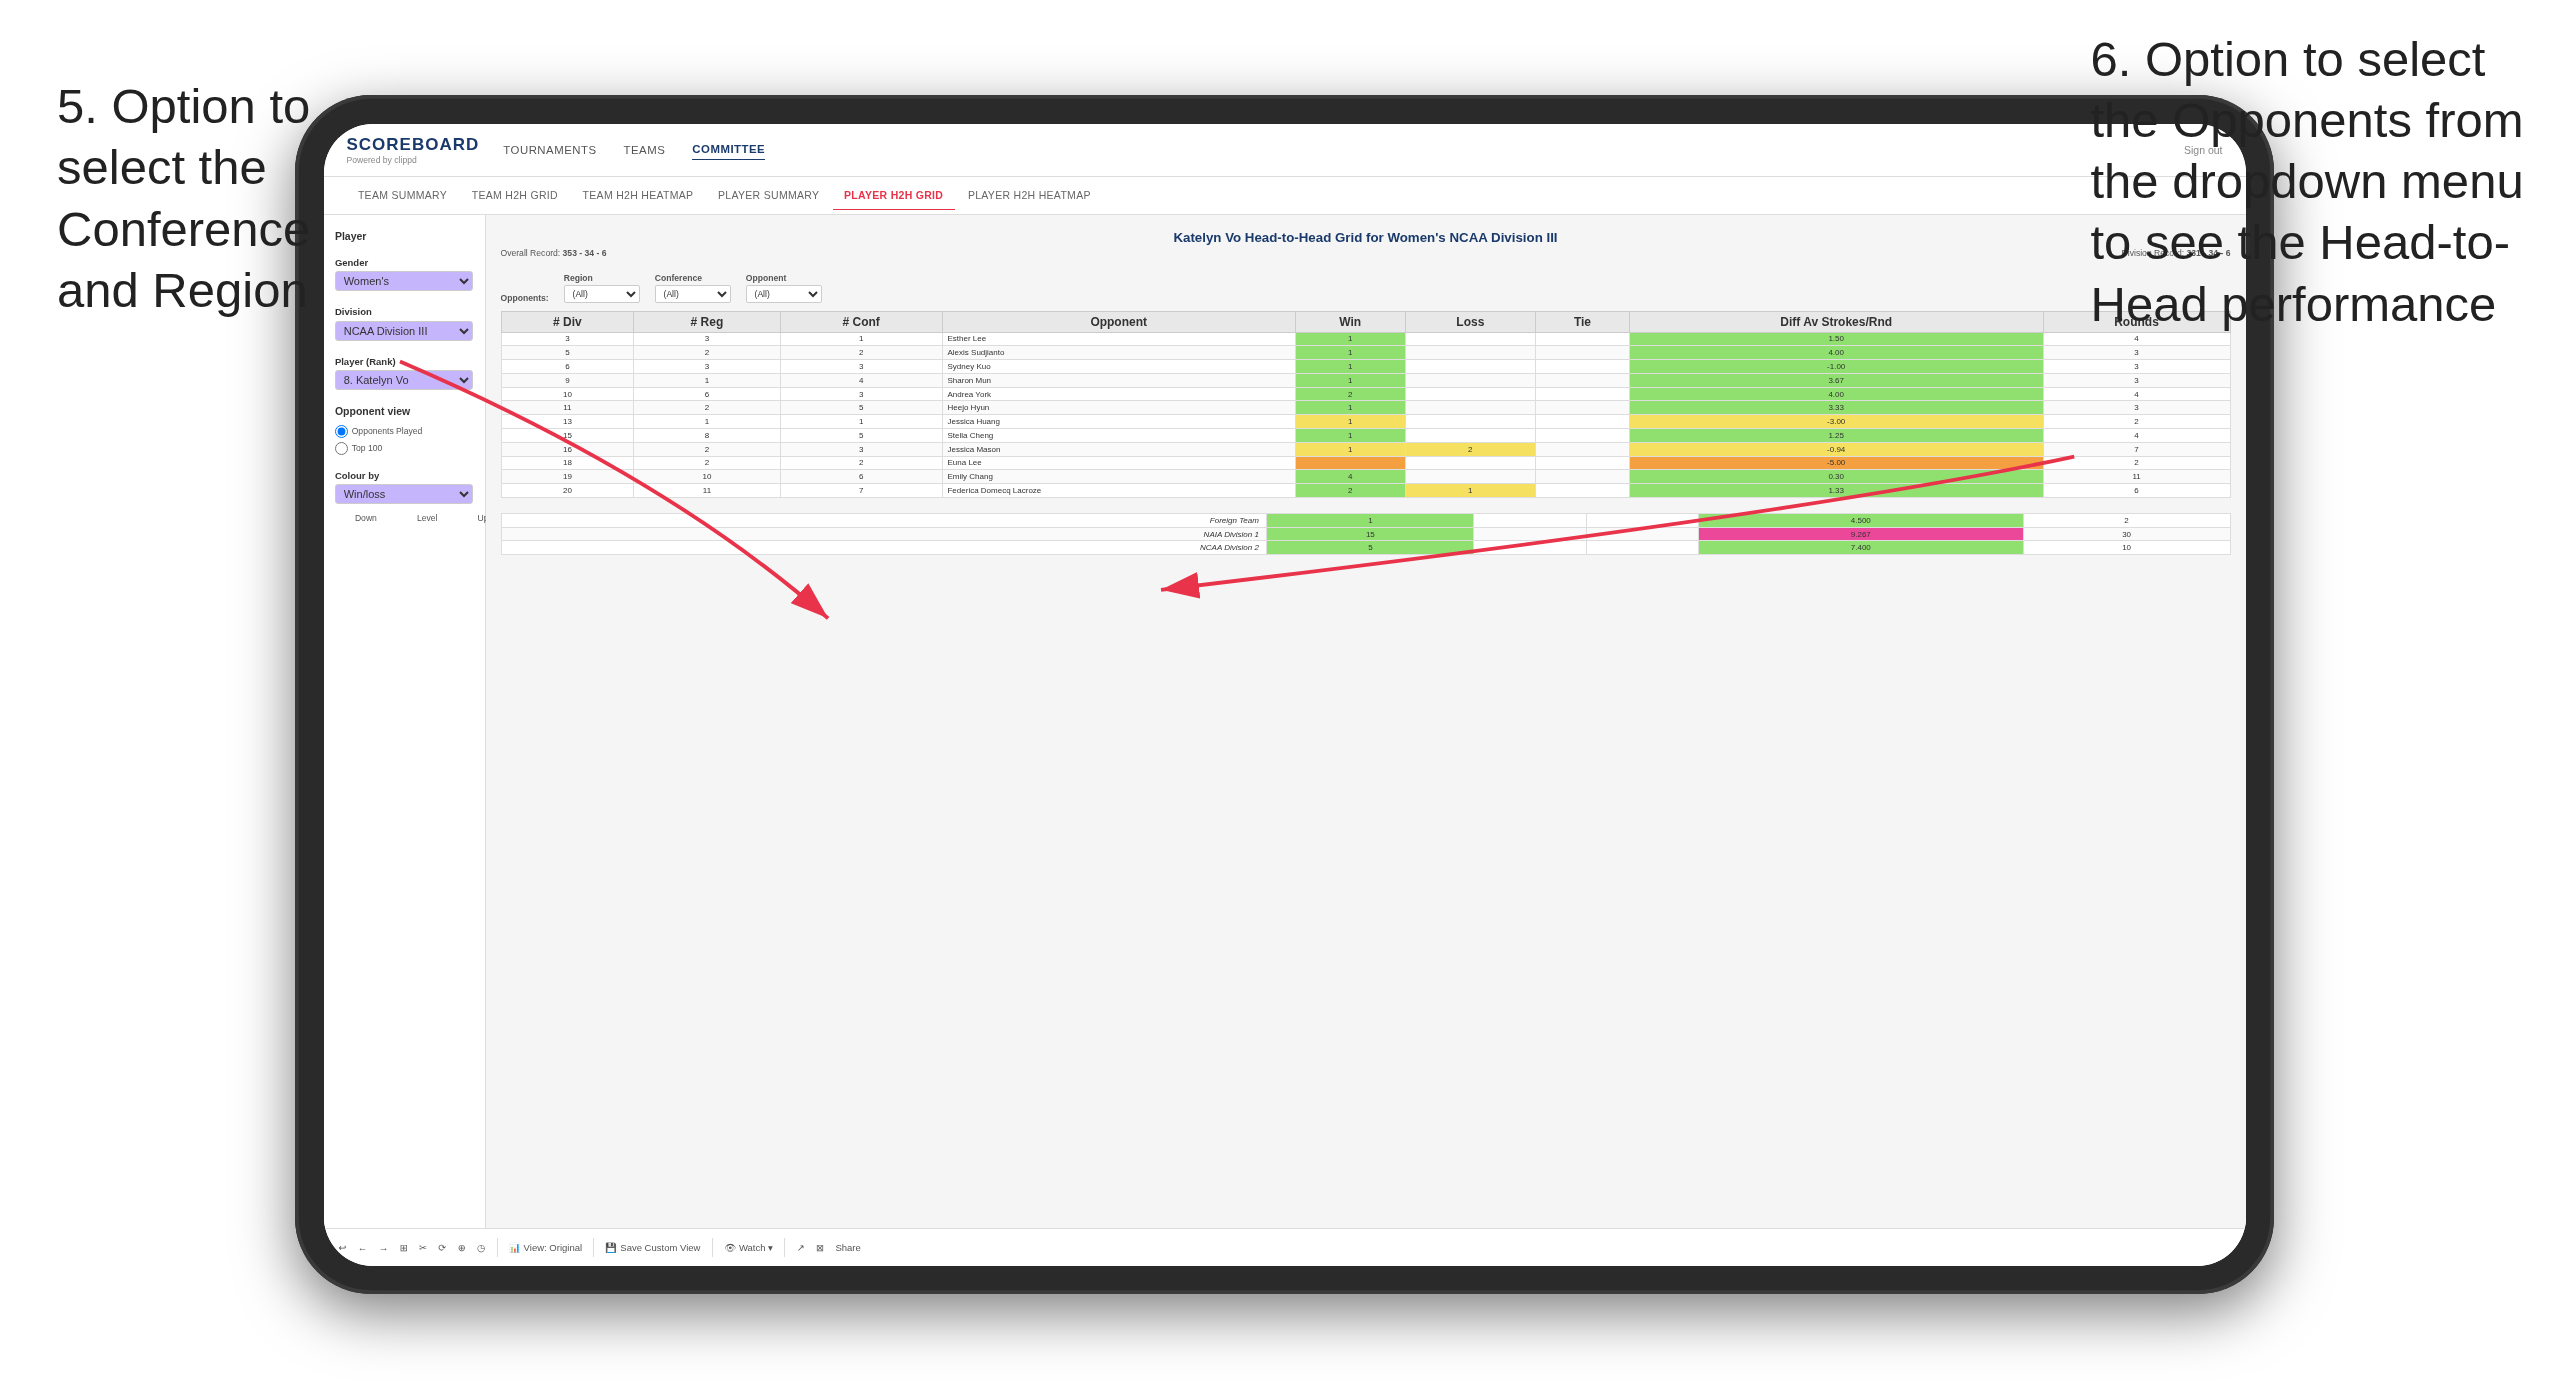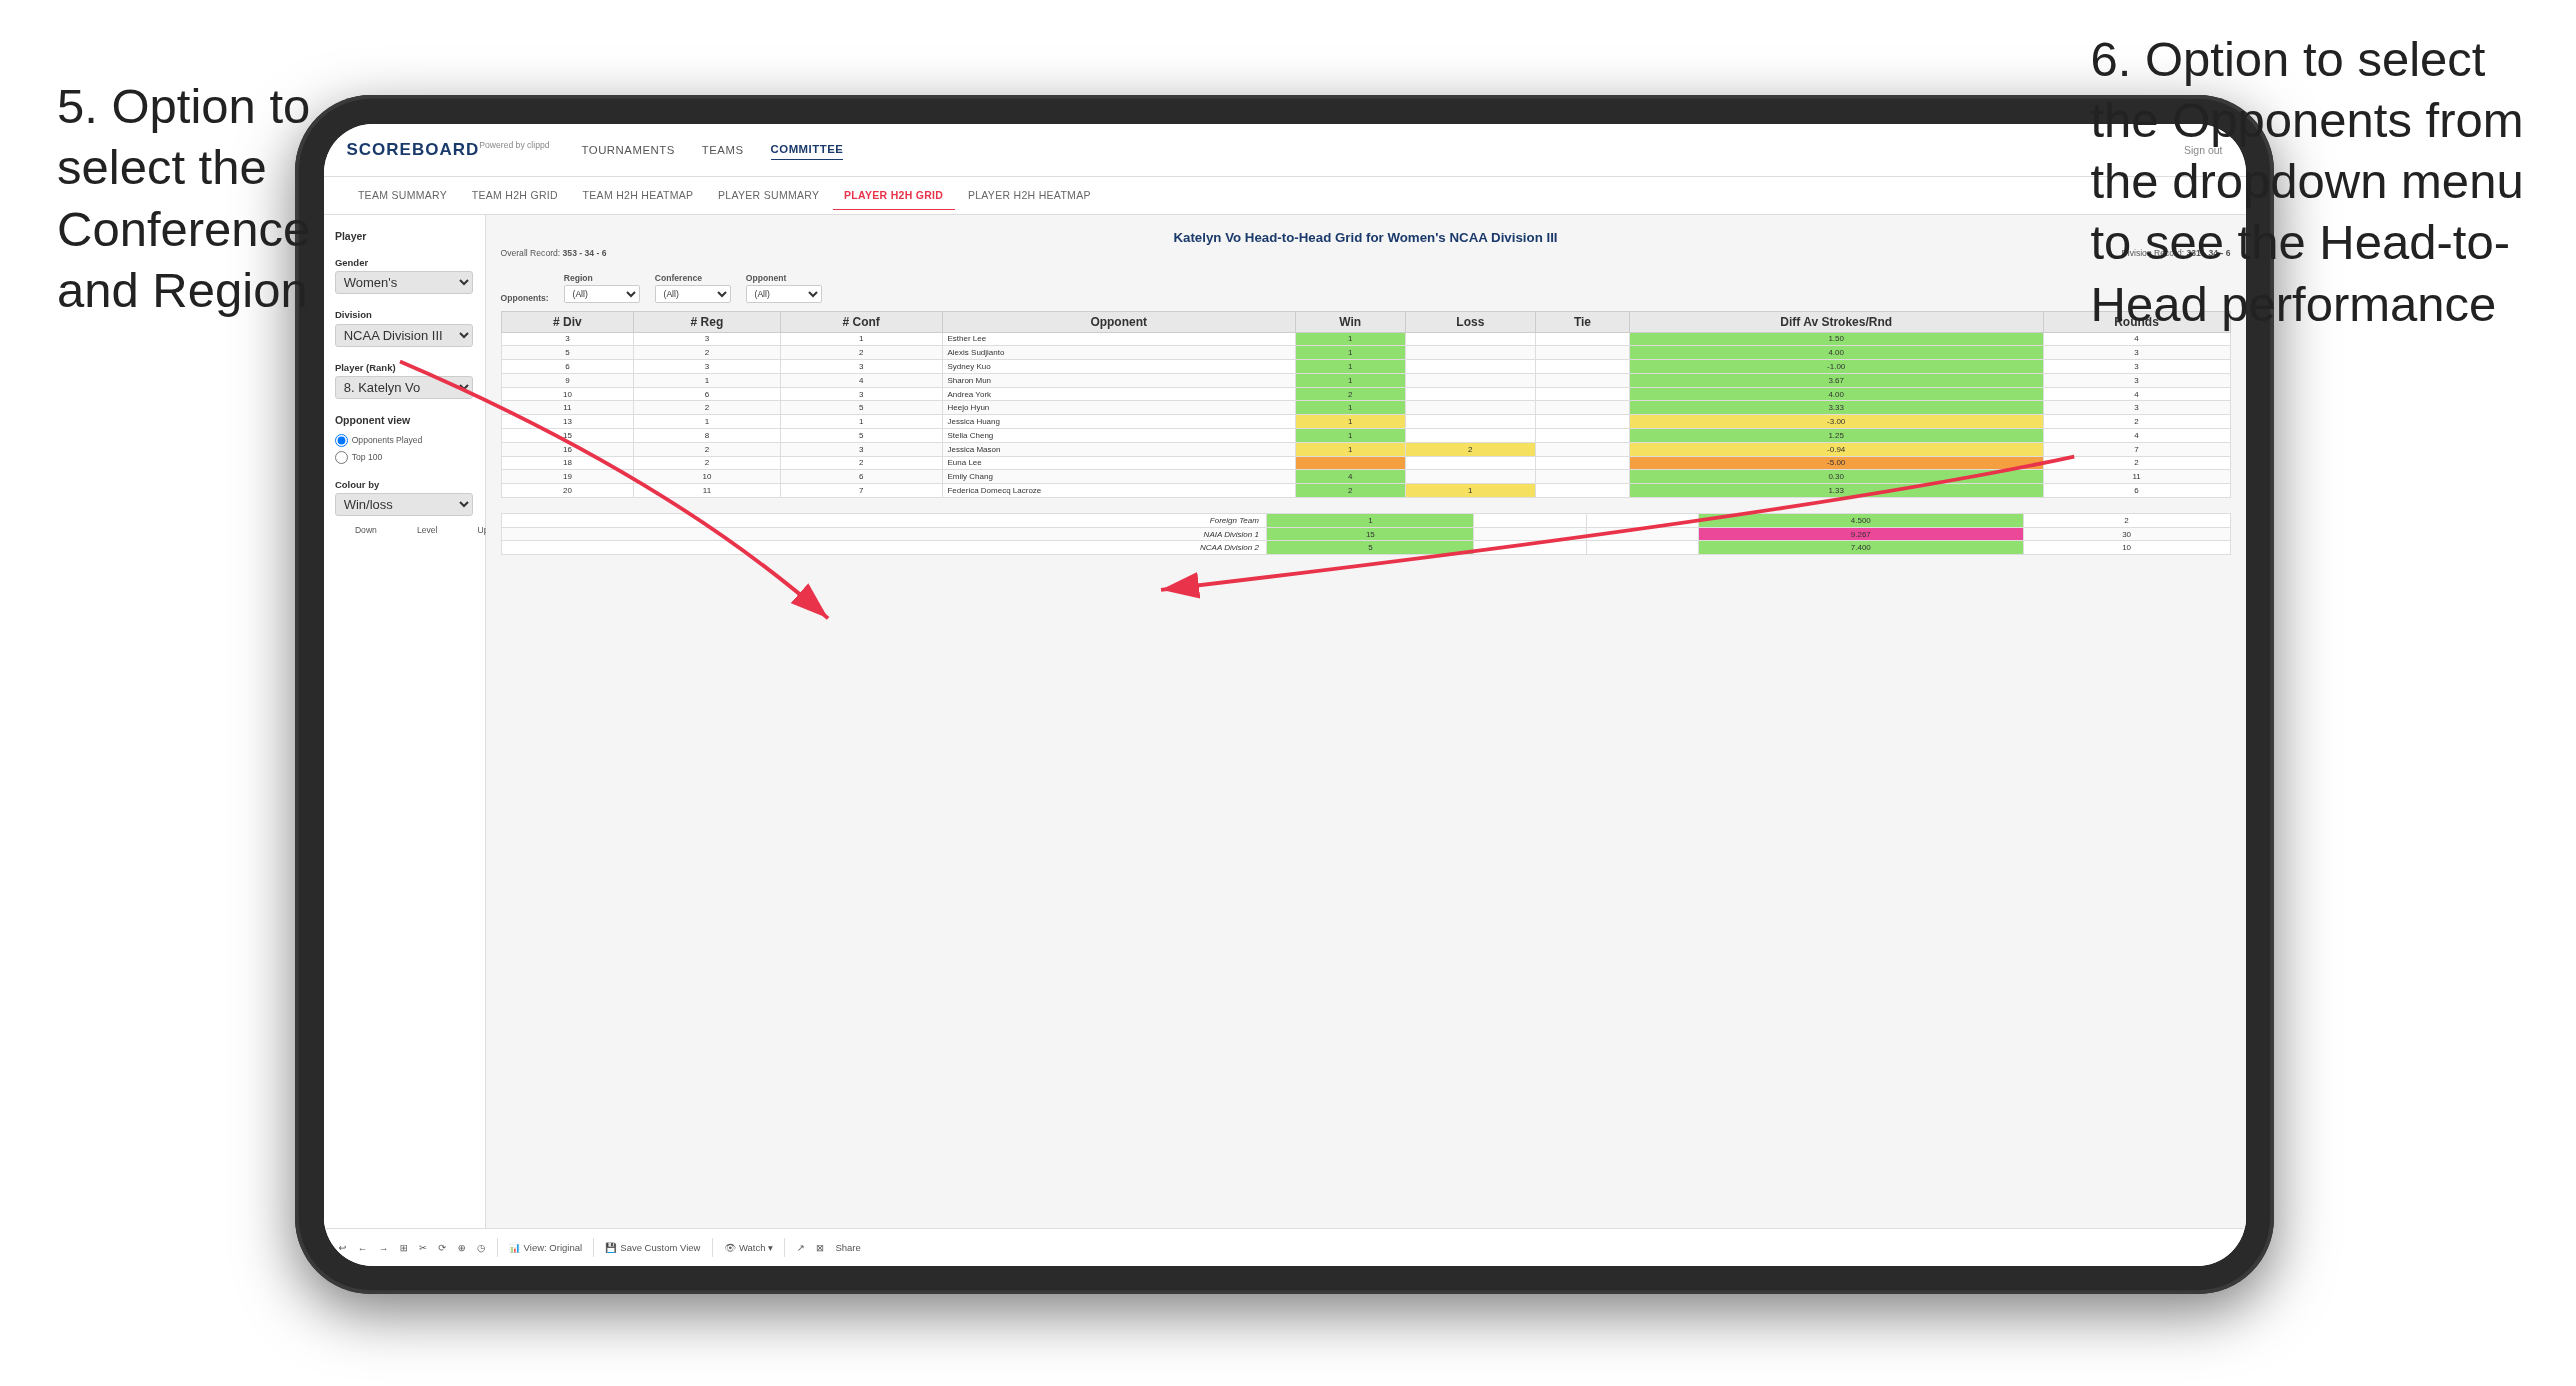--- a/index.html
+++ b/index.html
@@ -77,21 +77,22 @@
       border-bottom: 1px solid #ddd;
       display: flex;
       align-items: center;
       padding: 0 23px;
       height: 53px;
       flex-shrink: 0;
     }
 
     .scoreboard-logo {
       display: flex;
-      margin-right: 32px;
+      flex-direction: column;
+      margin-right: 24px;
     }
 
     .logo-text {
       font-size: 17px;
       font-weight: 900;
       color: #1a3a6b;
       letter-spacing: 1px;
     }
 
     .logo-sub {
@@ -180,26 +181,26 @@
 
     .sidebar-label {
       font-size: 9.5px;
       font-weight: 700;
       color: #333;
       margin-bottom: 3.8px;
     }
 
     .sidebar-select {
       width: 100%;
-      font-size: 13px;
+      font-size: 11px;
       padding: 1.9px 3.8px;
       border: 1px solid #ccc;
       border-radius: 2.9px;
       color: #333;
-      background: #e5e5e5;
+      background: #c4b5fd;
     }
 
     .sidebar-section-title {
       font-size: 10.5px;
       font-weight: 700;
       color: #333;
       margin-bottom: 7.6px;
     }
 
     .radio-group {

